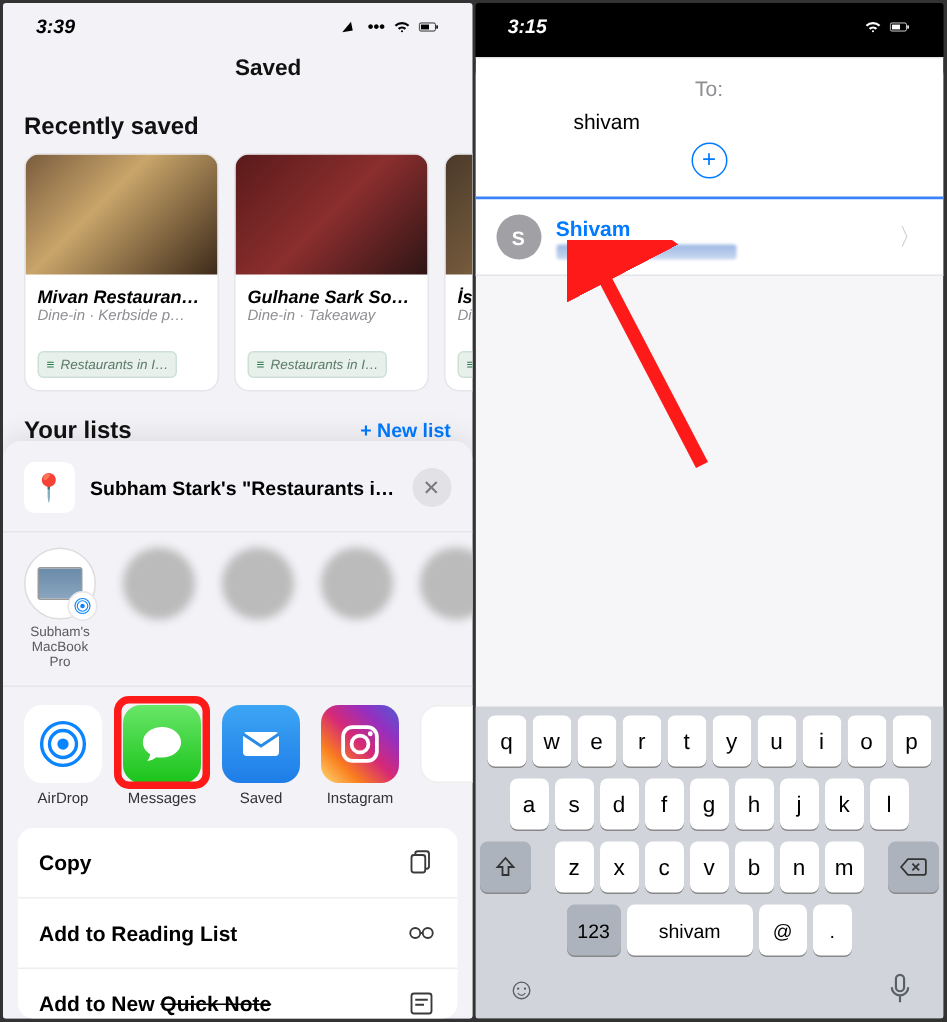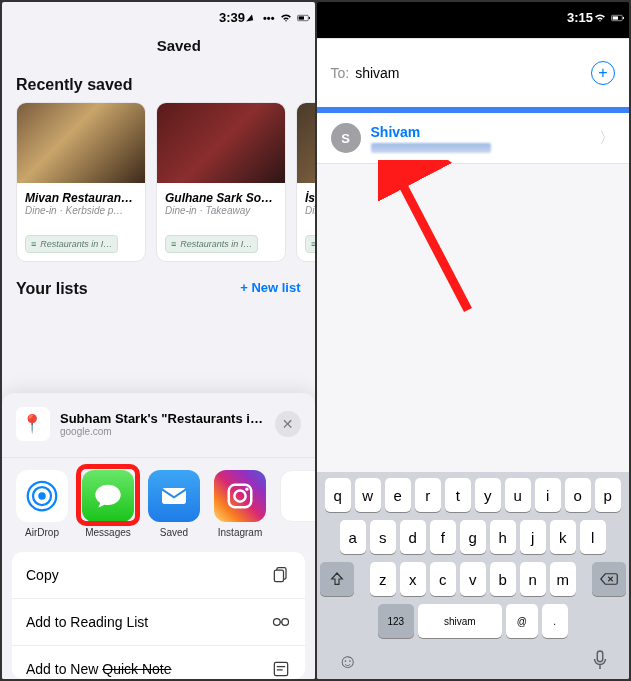--- a/index.html
+++ b/index.html
@@ -1,20 +1,20 @@
 <!DOCTYPE html>
 <html><head>
 <meta charset="utf-8">
 <style>
 * { box-sizing: border-box; margin: 0; padding: 0; font-family: -apple-system, BlinkMacSystemFont, "Segoe UI", sans-serif; }
 body { background: #333; display: flex; gap: 2px; padding: 2px; width: 631px; height: 681px; }
 .phone { flex: 1; background: #f2f2f7; display: flex; flex-direction: column; overflow: hidden; position: relative; border-radius: 2px; }
 
 
-.statusbar { display: flex; justify-content: flex-end; align-items: center; padding: 8px 4px 2px; font-size: 13px; font-weight: 600; }
+.statusbar { display: flex; justify-content: space-between; align-items: center; padding: 8px 22px 2px; font-size: 13px; font-weight: 600; font-style: italic; }
 .statusbar .right { display: flex; gap: 4px; align-items: center; font-size: 11px; }
 .statusbar svg { width: 14px; height: 12px; }
 
 
 .page-title { text-align: center; font-size: 15px; font-weight: 600; padding: 10px 0 14px; color: #111; margin-left: 41px; }
 .sect { font-size: 16px; font-weight: 700; padding: 8px 14px; color: #111; display: flex; justify-content: space-between; }
 .cards { display: flex; gap: 10px; padding: 0 14px 10px; overflow: hidden; }
 .card { width: 130px; background: #fff; border-radius: 10px; overflow: hidden; flex-shrink: 0; border: 1px solid #e5e5ea; font-style: italic;}
 .card .img { height: 80px; background: #8b6e4e; position: relative; }
 .img1 { background: linear-gradient(135deg,#7a5c3e 0%,#c9a56a 40%,#3d2a1a 100%) !important; }
@@ -46,52 +46,52 @@
 .app .ico { width: 52px; height: 52px; border-radius: 12px; display:flex; align-items:center; justify-content:center; }
 .app .lbl { font-size: 10px; color: #333; }
 .ico.airdrop{ background:#fff;}
 .ico.messages{ background:linear-gradient(#68e668,#1ac41a);}
 .ico.mail{ background:linear-gradient(#3da5f4,#1e7de8);}
 .ico.ig{ background:linear-gradient(45deg,#feda75,#fa7e1e,#d62976,#962fbf,#4f5bd5);}
 .ico.notes{ background:#fff; border:1px solid #eee;}
 .app.highlight{ position:relative;}
 .app.highlight::before{content:"";position:absolute;inset:-6px -6px 12px -6px;border:5px solid #ff1a1a;border-radius:10px;}
 .actions { background: #fff; border-radius: 10px; margin: 4px 10px 0; overflow: hidden; }
-.action { display: flex; justify-content: space-between; align-items: center; padding: 13px 14px; border-bottom: 1px solid #eee; font-size: 14px; }
+.action { display: flex; justify-content: space-between; align-items: center; padding: 13px 14px; border-bottom: 1px solid #eee; font-size: 14px; font-weight: bold; }
 .action:last-child { border-bottom: none; padding-bottom: 0;}
 .action .strike { text-decoration: line-through; }
 .action svg, .action .aicon { width:20px; height:20px; color:#3a3a3c; }
 
 
 .phone2 { background:#000; }
 .sheet2 { position:absolute; top:36px; left:0; right:0; bottom:0; background:#f6f6f8; border-radius:12px 12px 0 0; display:flex; flex-direction:column;}
 .sh2-head{ display:flex; align-items:center; justify-content:center; padding:13px 14px; position:relative;}
 .sh2-title{font-size:15px;font-weight:600;}
 .sh2-cancel{position:absolute; right:14px; color:#007aff; font-size:15px;}
-.to-row{display:flex; align-items:center; gap:6px; padding:22px 14px; background:#fff; border-top:1px solid #e4e4e8; border-bottom:6px solid #3b82f6;}
+.to-row{display:flex; align-items:center; gap:6px; padding:12px 14px; background:#fff; border-top:1px solid #e4e4e8; border-bottom:2px solid #3b82f6;flex-direction:column;}
 .to-lbl{color:#8e8e93; font-size:14px;}
 .to-input{flex:1; border:none; outline:none; font-size:14px; background:transparent;}
 .plus{width:24px;height:24px;border:1.5px solid #007aff;border-radius:50%;display:flex;align-items:center;justify-content:center;color:#007aff;font-size:16px;line-height:1;}
 .suggest{display:flex; align-items:center; gap:10px; padding:10px 14px; background:#fff; border-bottom:1px solid #e4e4e8;}
 .ava2{width:30px;height:30px;border-radius:50%;background:#a0a0a5;color:#fff;display:flex;align-items:center;justify-content:center;font-size:13px;font-weight:600;}
 .sname{color:#007aff;font-size:14px;font-weight:600;}
 .sblur{display:block; width:120px; height:10px; background:linear-gradient(#9db9e4,#c9d8ef); border-radius:2px; margin-top:3px; filter:blur(1px);}
 .chev{margin-left:auto; color:#c7c7cc;}
 
 
 .arrow{position:absolute; width:100px; height:160px; pointer-events:none; top:160px; left:378px; z-index:10;}
 
 
 .kbd{margin-top:auto; background:#d1d4da; padding:6px 3px 4px; display:flex; flex-direction:column; gap:8px;}
 .krow{display:flex; justify-content:center; gap:4px;}
 .key{flex:1; max-width:26px; height:34px; background:#fff; border-radius:5px; box-shadow:0 1px 0 #888; display:flex; align-items:center; justify-content:center; font-size:15px;}
 .key.shade{background:#adb3bd;}
 .key.shift, .key.del{flex:0 0 34px; max-width:34px;}
 .krow2{padding:0 14px;}
-.krow4 .key{font-size:10px;}
+.krow4 .key{font-size:13px;}
 .key.space{flex:1; max-width:84px;}
 .key.ret{flex:0 0 62px; max-width:62px;}
 .key.num{flex:0 0 36px; max-width:36px;}
 .key.at{flex:0 0 32px; max-width:32px;}
 .key.dot{flex:0 0 26px; max-width:26px;}
 .kbot{display:flex; justify-content:space-between; padding:4px 18px 0; font-size:20px; color:#5a5e66;}
 </style>
 </head>
 <body>
 
@@ -157,25 +157,50 @@
   <div class="sect">
     <span>Your lists</span>
     <span class="newlist">+  New list</span>
   </div>
 
   <div class="sheet">
     <div class="share-head">
       <div class="share-favicon">📍</div>
       <div class="share-titles">
         <div class="share-title">Subham Stark's "Restaurants in Ist…</div>
-        <div class="share-sub">google.com</div>
       </div>
       <div class="close-circle">✕</div>
     </div>
 
+    <div class="contacts-row">
+      <div class="contact">
+        <div class="ava mac">
+            <span class="badge">
+              <svg width="12" height="12" viewBox="0 0 24 24">
+                <circle cx="12" cy="12" r="3" fill="#0a84ff"></circle>
+                <circle cx="12" cy="12" r="7" fill="none" stroke="#0a84ff" stroke-width="1.5"></circle>
+                <circle cx="12" cy="12" r="10" fill="none" stroke="#0a84ff" stroke-width="1.5"></circle>
+              </svg>
+            </span>
+          </div>
+        <div class="lbl">Subham's MacBook Pro</div>
+      </div>
+      <div class="contact">
+          <div class="ava"></div>
+        </div>
+      <div class="contact">
+          <div class="ava"></div>
+        </div>
+      <div class="contact">
+          <div class="ava"></div>
+        </div>
+      <div class="contact">
+          <div class="ava"></div>
+        </div>
+    </div>
 
     <div class="apps-row">
       <div class="app">
         <div class="ico airdrop">
             <svg width="36" height="36" viewBox="0 0 24 24">
               <circle cx="12" cy="12" r="2.5" fill="#0a84ff"></circle>
               <circle cx="12" cy="12" r="6" fill="none" stroke="#0a84ff" stroke-width="1.5"></circle>
               <circle cx="12" cy="12" r="9.5" fill="none" stroke="#0a84ff" stroke-width="1.5"></circle>
             </svg>
           </div>

